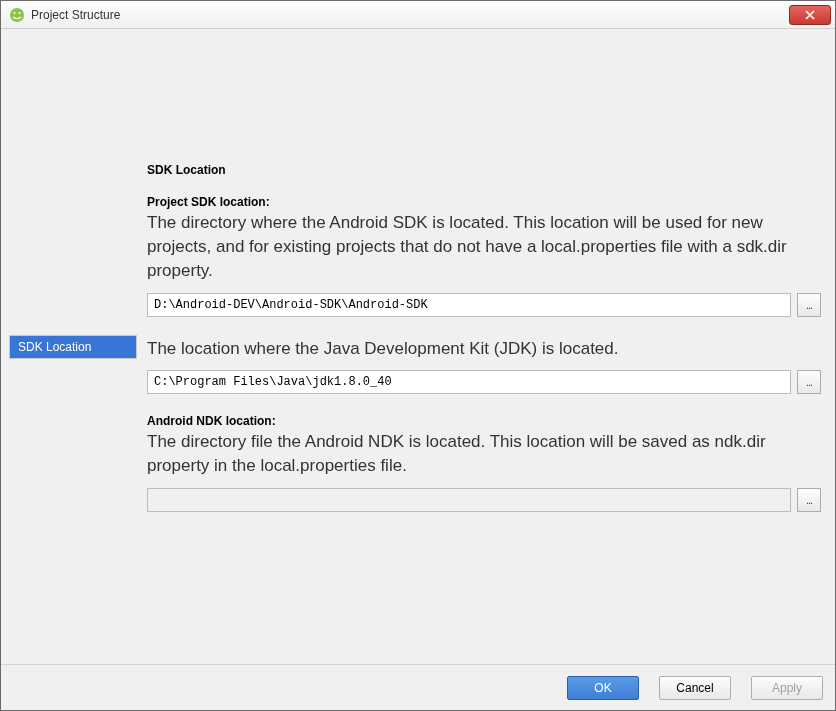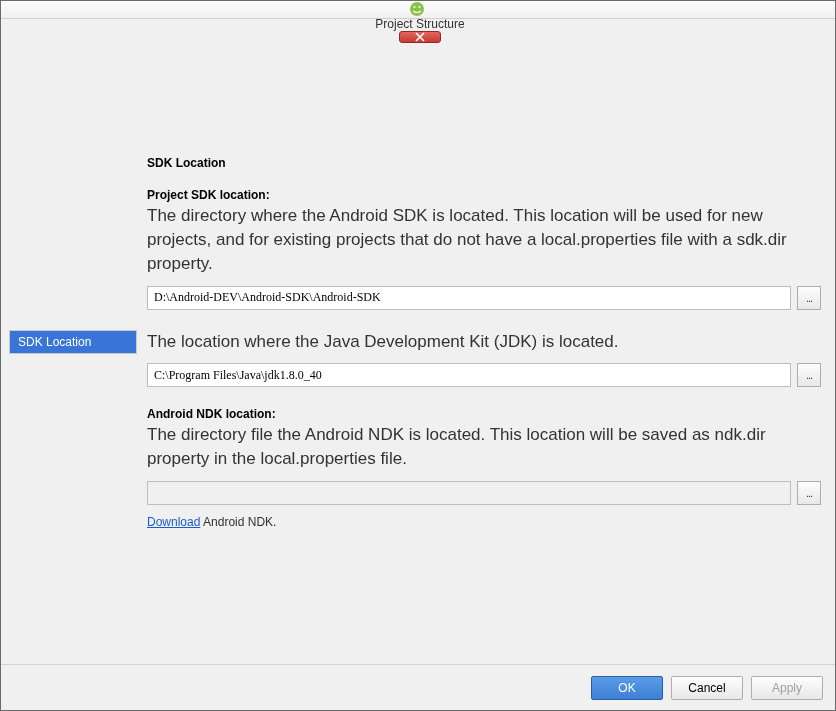--- a/index.html
+++ b/index.html
@@ -13,27 +13,26 @@
 }
 .window {
   width: 836px;
   height: 711px;
   border: 1px solid #6a6a6a;
   background: #f0f0f0;
   display: flex;
   flex-direction: column;
 }
 .titlebar {
-  height: 18px;
+  height: 28px;
   background: linear-gradient(#fdfdfd, #f0f0f0);
   border-bottom: 1px solid #d0d0d0;
   display: flex;
   align-items: center;
   padding: 0 4px 0 8px;
-  flex-direction: column;
 }
 .titlebar .app-icon {
   width: 16px; height: 16px;
   margin-right: 6px;
   display: flex; align-items: center; justify-content: center;
 }
 .titlebar .app-icon svg { width: 16px; height: 16px; }
 .titlebar .title {
   flex: 1;
   color: #333;
@@ -99,21 +98,21 @@
   gap: 6px;
   margin-bottom: 20px;
 }
 .field-row input[type="text"] {
   flex: 1;
   height: 24px;
   border: 1px solid #bdbdbd;
   background: #fff;
   padding: 0 6px;
   font-size: 12px;
-  font-family: Liberation Serif, serif;
+  font-family: Liberation Mono, monospace;
 }
 .field-row input[type="text"]:disabled {
   background: #f0f0f0;
   color: #888;
 }
 .browse-btn {
   width: 24px; height: 24px;
   border: 1px solid #adadad;
   background: linear-gradient(#fdfdfd, #e8e8e8);
   cursor: pointer;
@@ -132,21 +131,21 @@
   color: #333;
   margin-top: -10px;
 }
 .footer {
   height: 46px;
   border-top: 1px solid #d4d4d4;
   display: flex;
   align-items: center;
   justify-content: flex-end;
   padding: 16px 12px;
-  gap: 8px;
+  gap: 20px;
 }
 .footer button {
   min-width: 72px;
   height: 24px;
   border: 1px solid #adadad;
   background: linear-gradient(#fdfdfd, #e8e8e8);
   font-size: 12px;
   font-family: inherit;
   cursor: pointer;
   border-radius: 2px;
@@ -207,23 +206,20 @@
         <button class="browse-btn">...</button>
       </div>
 
       <div class="section-label">Android NDK location:</div>
       <div class="section-desc">The directory file the Android NDK is located. This location will be saved as ndk.dir property in the local.properties file.</div>
       <div class="field-row">
         <input type="text" disabled="" value="" style="">
         <button class="browse-btn">...</button>
       </div>
 
-      <div class="download-row">
-        <span class="link">Download</span><span> Android NDK.</span>
-      </div>
     </div>
   </div>
 
   <div class="footer">
     <button class="primary">OK</button>
     <button>Cancel</button>
     <button disabled="">Apply</button>
   </div>
 
 </div>

